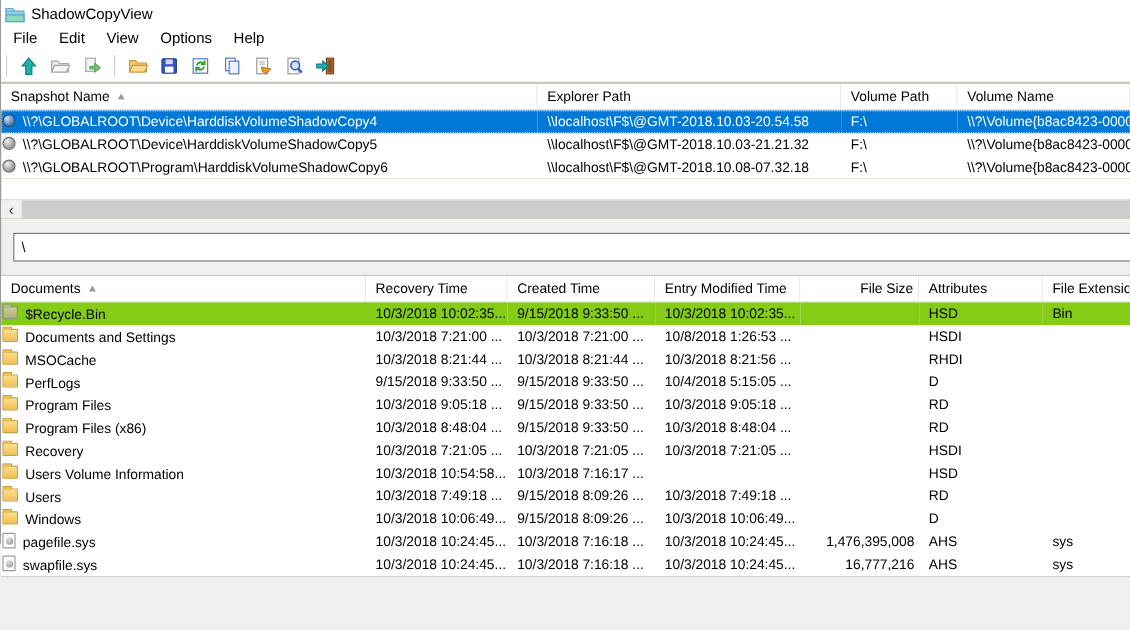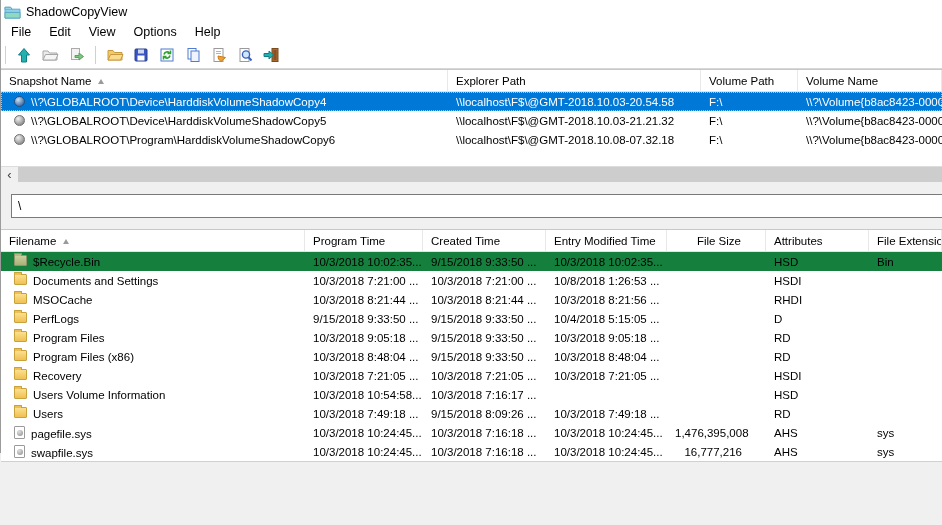--- a/index.html
+++ b/index.html
@@ -21,24 +21,24 @@
   .tb-grip { width:1px; height:18px; background:#d0d0d0; margin:0 5px 0 1px; }
   .tb-sep  { width:1px; height:18px; background:#d0d0d0; margin:0 6px; }
   .tb-btn { width:26px; height:24px; display:flex; align-items:center; justify-content:center; }
   .tb-btn svg { width:18px; height:18px; }
 
   
   table { border-collapse:separate; border-spacing:0; table-layout:fixed; width:941px; background:#fff; font-size:11.5px; }
   th { font-weight:400; text-align:left; height:22px; padding:0 0 0 8px; border-bottom:1px solid #e3e3e3;
        border-right:1px solid #e8e8e8; white-space:nowrap; overflow:hidden; background:#fff; }
   td { height:19px; padding:0 0 0 8px; white-space:nowrap; overflow:hidden; }
-  td.first { padding-left:12px; }
-  th.num, td.num { text-align:right; padding-right:24px; }
+  td.first { padding-left:0; }
+  th.num, td.num { text-align:right; padding-right:4px; }
   tr[data-variant="selected"] { background:#0078d7; color:#fff; outline:1px dotted #9cc8ee; outline-offset:-1px; }
-  tr[data-variant="gray"] { background:#15803d; }
+  tr[data-variant="gray"] { background:#84cc16; }
 
   .sort-icon { display:inline-block; width:0; height:0; margin-left:7px;
                border-left:3px solid transparent; border-right:3px solid transparent;
                border-bottom:5px solid #9a9a9a; vertical-align:1px; }
 
   
   .row-icon { display:inline-block; width:13px; height:11px; margin:0 6px 1px 1px; vertical-align:-1px; position:relative; }
   [data-icon="folder"] { background:linear-gradient(180deg,#fbe08e,#f0c052); border:1px solid #caa23c; border-radius:1px; }
   [data-icon="folder"]::before { content:""; position:absolute; top:-3px; left:-1px; width:6px; height:2px;
        background:#eebf55; border:1px solid #caa23c; border-bottom:none; border-radius:1px 1px 0 0; }
@@ -227,22 +227,22 @@
           <col style="width:304px">
           <col style="width:118px">
           <col style="width:123px">
           <col style="width:121px">
           <col style="width:99px">
           <col style="width:103px">
           <col style="width:73px">
         </colgroup>
       <thead>
         <tr>
-          <th><span>Filename</span><span class="sort-icon"></span></th>
-          <th><span>Program Time</span></th>
+          <th><span>Documents</span><span class="sort-icon"></span></th>
+          <th><span>Recovery Time</span></th>
           <th><span>Created Time</span></th>
           <th><span>Entry Modified Time</span></th>
           <th class="num"><span>File Size</span></th>
           <th><span>Attributes</span></th>
           <th><span>File Extension</span></th>
         </tr>
       </thead>
       <tbody>
 
           <tr data-variant="gray">
@@ -330,20 +330,29 @@
           <tr data-variant="normal">
             <td class="first"><span class="row-icon" data-icon="folder"></span><span>Users</span></td>
             <td>10/3/2018 7:49:18 ...</td>
             <td>9/15/2018 8:09:26 ...</td>
             <td>10/3/2018 7:49:18 ...</td>
             <td class="num"></td>
             <td>RD</td>
             <td></td>
           </tr>
 
+          <tr data-variant="normal">
+            <td class="first"><span class="row-icon" data-icon="folder"></span><span>Windows</span></td>
+            <td>10/3/2018 10:06:49...</td>
+            <td>9/15/2018 8:09:26 ...</td>
+            <td>10/3/2018 10:06:49...</td>
+            <td class="num"></td>
+            <td>D</td>
+            <td></td>
+          </tr>
 
           <tr data-variant="normal">
             <td class="first"><span class="row-icon" data-icon="sysfile"></span><span>pagefile.sys</span></td>
             <td>10/3/2018 10:24:45...</td>
             <td>10/3/2018 7:16:18 ...</td>
             <td>10/3/2018 10:24:45...</td>
             <td class="num">1,476,395,008</td>
             <td>AHS</td>
             <td>sys</td>
           </tr>

